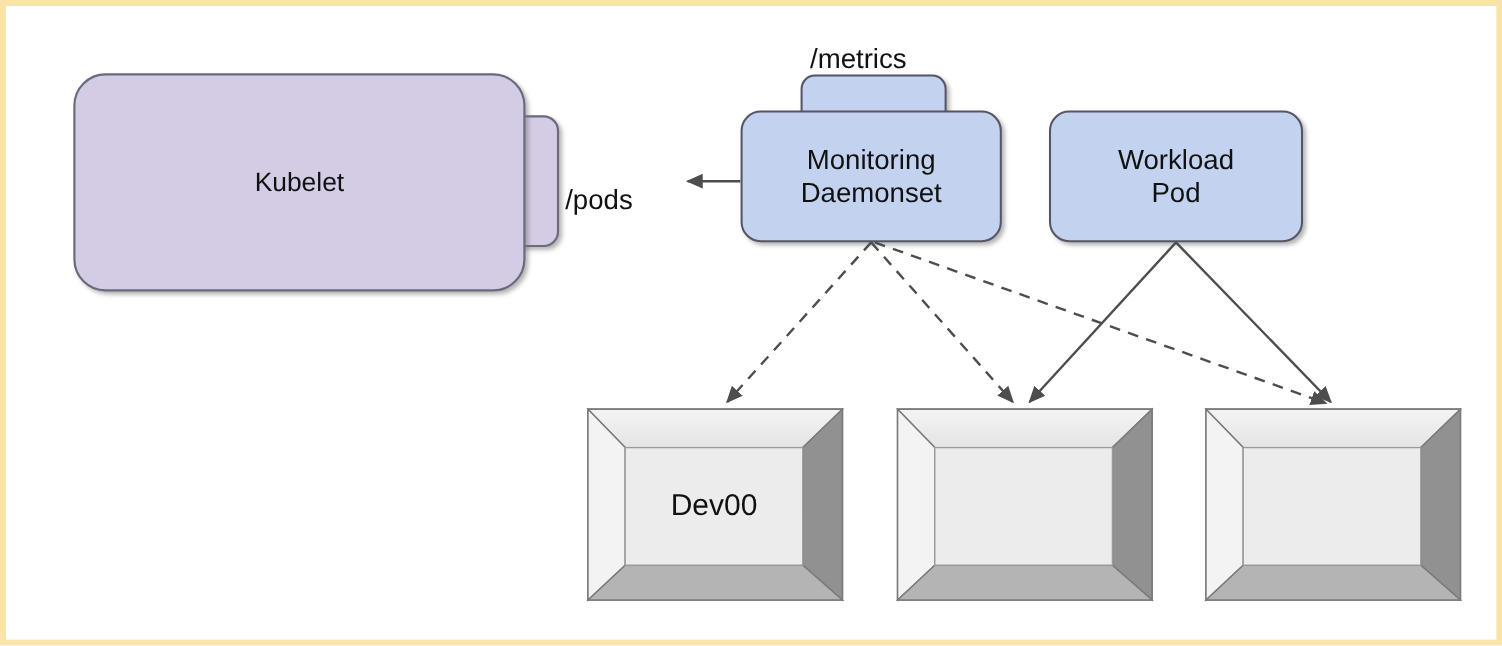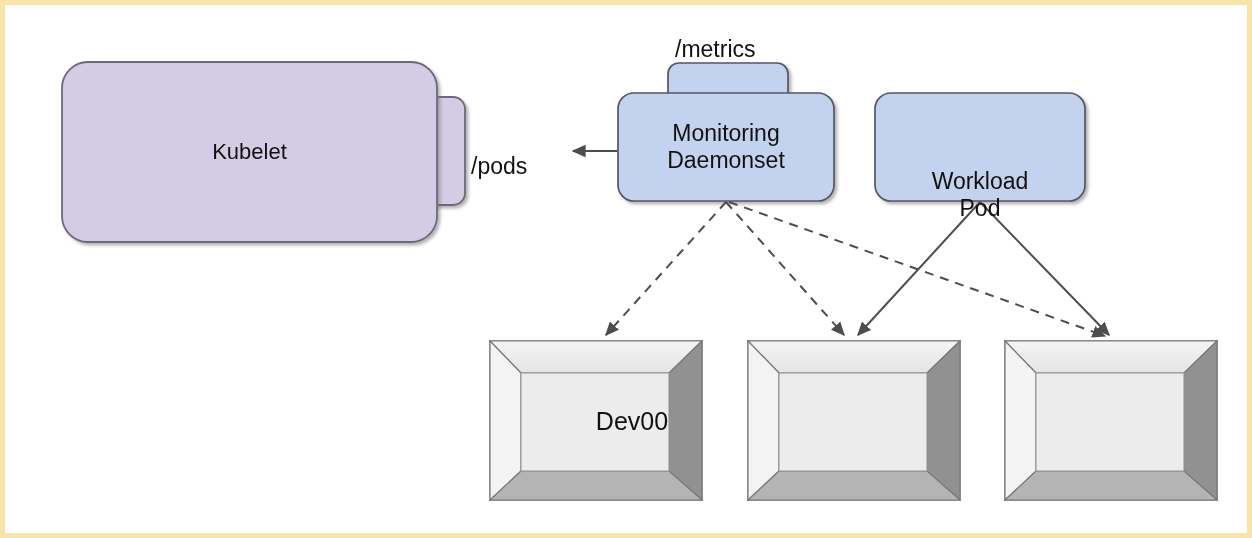--- a/index.html
+++ b/index.html
@@ -41,21 +41,21 @@
   }
   .edge-label {
     position: absolute;
     color: #111111;
     font-size: 23px;
     line-height: 1;
     white-space: nowrap;
   }
   #lbl-kubelet { font-size: 22px; }
   #lbl-monitoring { font-size: 23px; text-align: center; }
-  #lbl-workload { font-size: 23px; margin-top: 48px; }
+  #lbl-workload { font-size: 23px; }
   .dev-label { font-size: 25px; }
 </style>
 </head>
 <body>
 
 <div id="canvas">
 
   <svg id="svg-layer" viewBox="0 0 1252 538" xmlns="http://www.w3.org/2000/svg">
     <defs>
       <marker id="arrowSolid" viewBox="0 0 10 10" refX="9" refY="5" markerWidth="7" markerHeight="7" orient="auto-start-reverse">
@@ -143,21 +143,21 @@
   </svg>
 
   <div class="node-label" id="lbl-kubelet" style="left:57px; top:57px; width:375px; height:180px;">Kubelet</div>
 
   <div class="node-label" id="lbl-monitoring" style="left:613px; top:88px; width:216px; height:108px;">Monitoring
 Daemonset</div>
 
   <div class="node-label" id="lbl-workload" style="left:870px; top:88px; width:210px; height:108px;">Workload
 Pod</div>
 
-  <div class="node-label dev-label" style="left:516px; top:368px; width:148px; height:98px;padding-left:37px;">Dev00</div>
+  <div class="node-label dev-label" style="left:516px; top:368px; width:148px; height:98px;">Dev00</div>
 
 
 
   <div class="edge-label" style="left:466px; top:150px;">/pods</div>
 
   <div class="edge-label" style="left:670px; top:33px;">/metrics</div>
 
 </div>
 
 </body></html>

